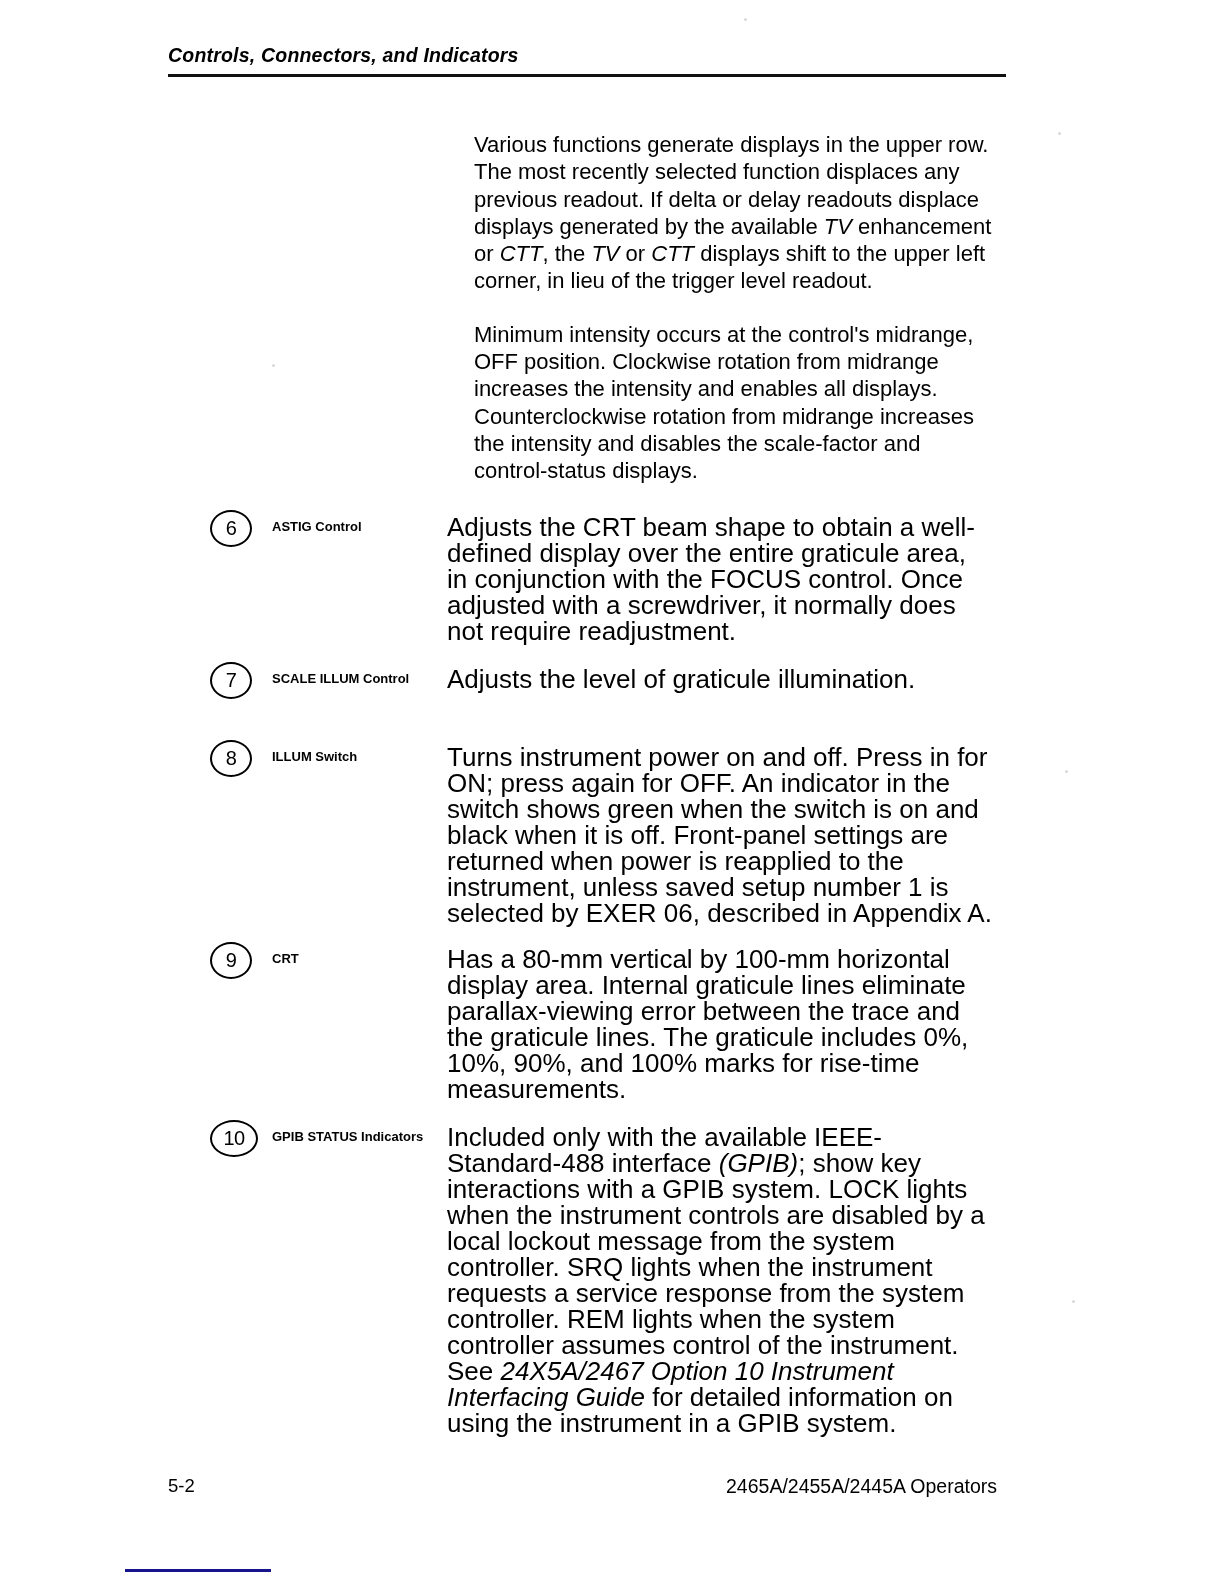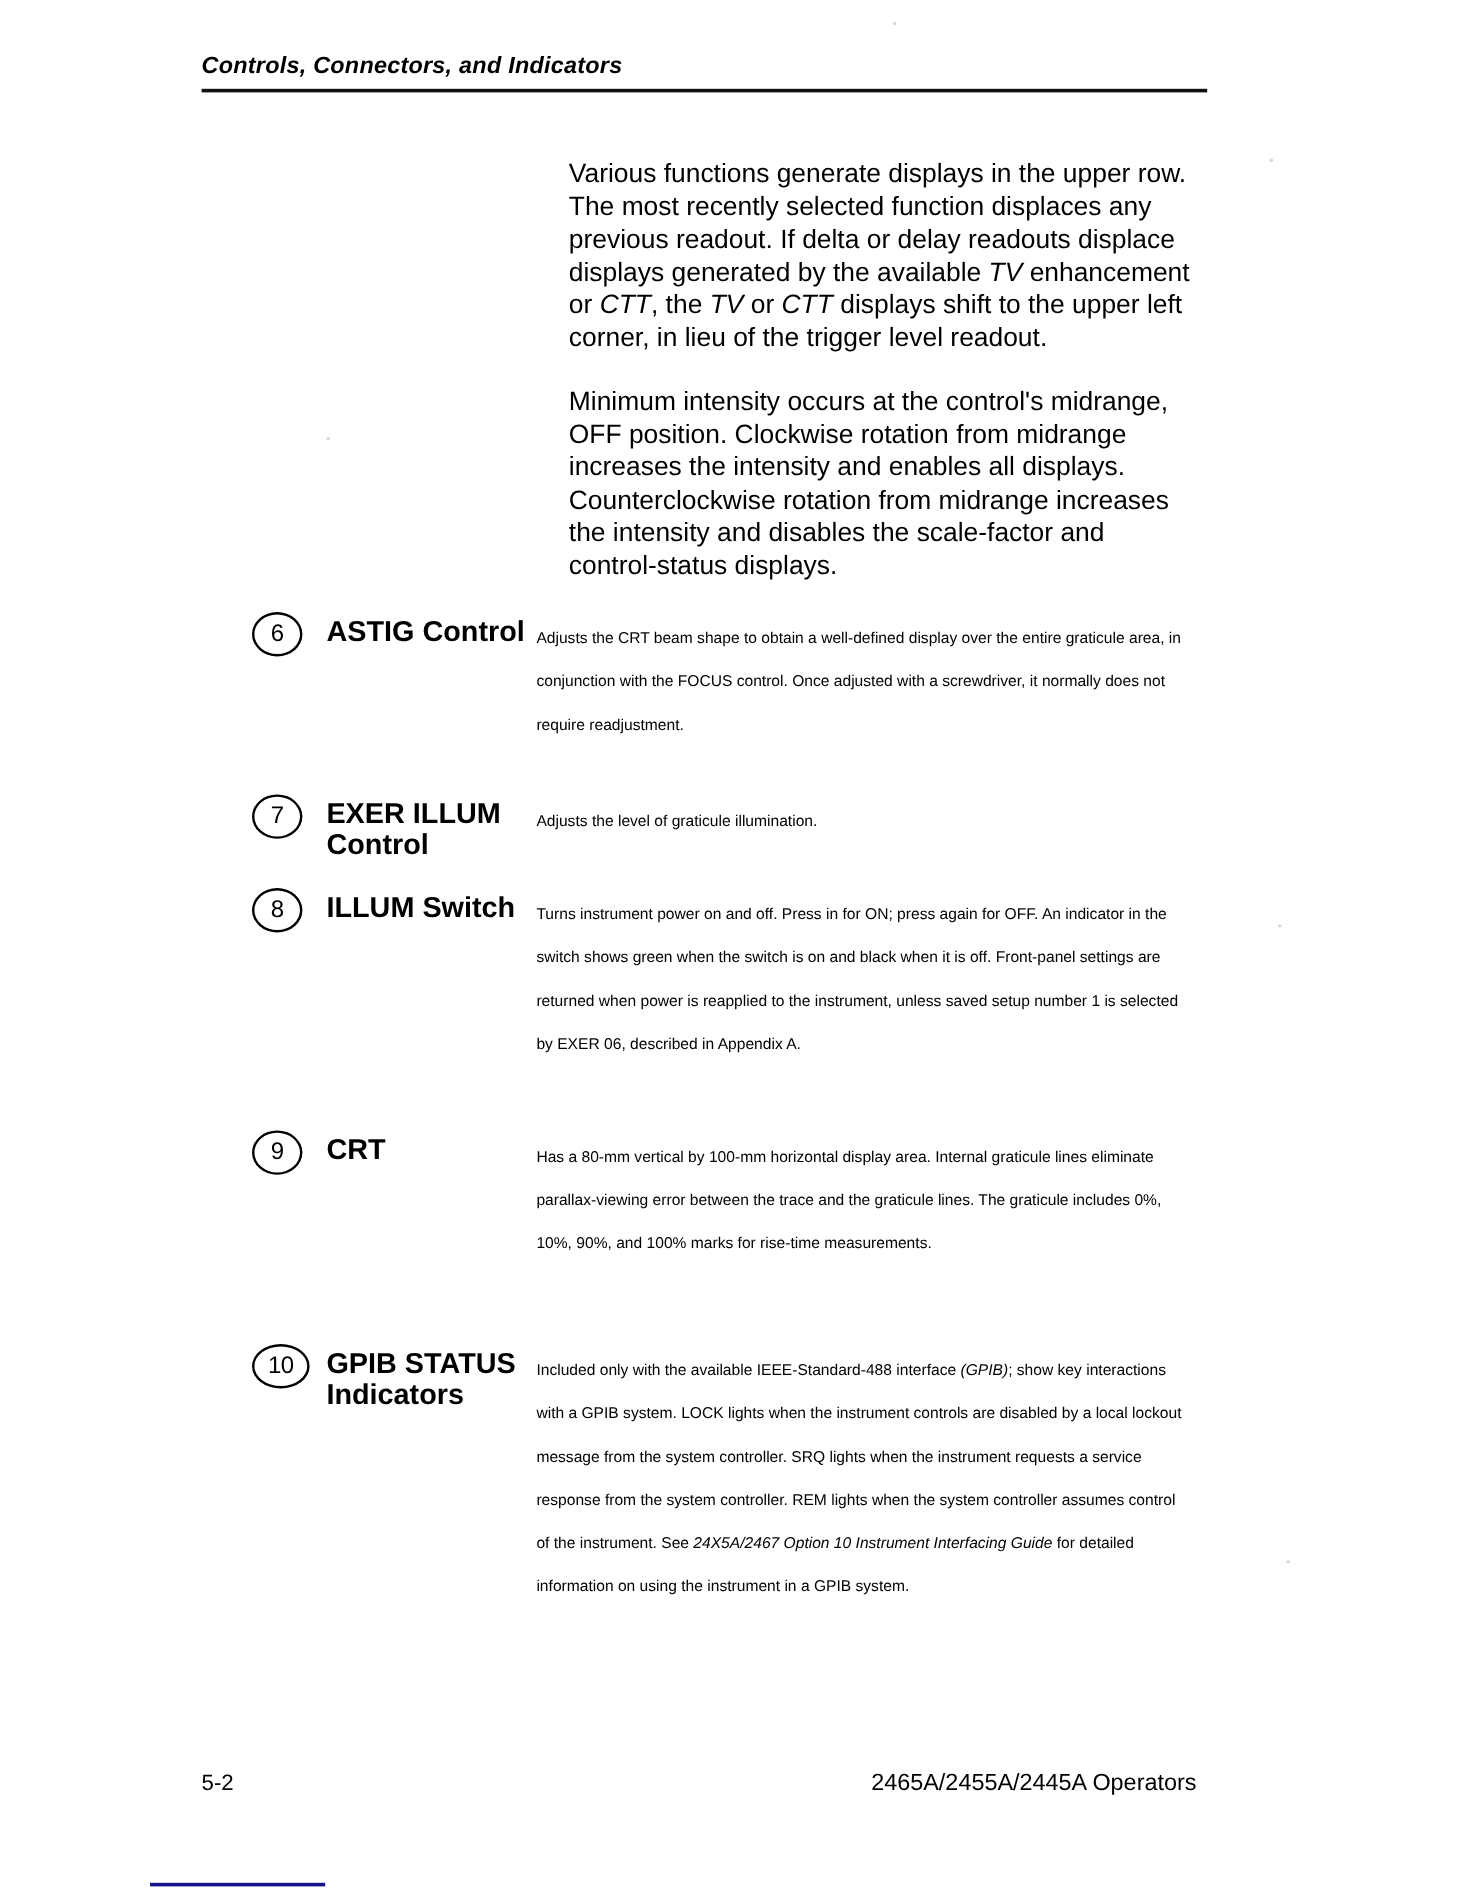--- a/index.html
+++ b/index.html
@@ -76,31 +76,31 @@
     letter-spacing: -0.5px;
   }
   .entry .num.wide {
     width: 48px;
   }
   .entry .label {
     position: absolute;
     left: 62px;
     top: 6px;
     width: 175px;
-    font-size: 24px;
+    font-size: 13px;
     font-weight: bold;
     line-height: 26px;
   }
   .entry .desc {
     position: absolute;
     left: 237px;
     top: 6px;
     width: 545px;
-    font-size: 13px;
-    line-height: 36px;
+    font-size: 26px;
+    line-height: 26px;
   }
 
   
   .footer-left {
     position: absolute;
     left: 168px;
     top: 1475px;
     font-size: 18.5px;
   }
   .footer-right {
@@ -143,21 +143,21 @@
   </div>
 
   <div class="entry" style="top:508px;">
     <div class="num">6</div>
     <div class="label">ASTIG Control</div>
     <div class="desc"><span>Adjusts the CRT beam shape to obtain a well-defined display over the entire graticule area, in conjunction with the FOCUS control. Once adjusted with a screwdriver, it normally does not require readjustment.</span></div>
   </div>
 
   <div class="entry" style="top:660px;">
     <div class="num">7</div>
-    <div class="label">EXER ILLUM Control</div>
+    <div class="label">SCALE ILLUM Control</div>
     <div class="desc"><span>Adjusts the level of graticule illumination.</span></div>
   </div>
 
   <div class="entry" style="top:738px;">
     <div class="num">8</div>
     <div class="label">ILLUM Switch</div>
     <div class="desc"><span>Turns instrument power on and off. Press in for ON; press again for OFF. An indicator in the switch shows green when the switch is on and black when it is off. Front-panel settings are returned when power is reapplied to the instrument, unless saved setup number 1 is selected by EXER 06, described in Appendix A.</span></div>
   </div>
 
   <div class="entry" style="top:940px;">

